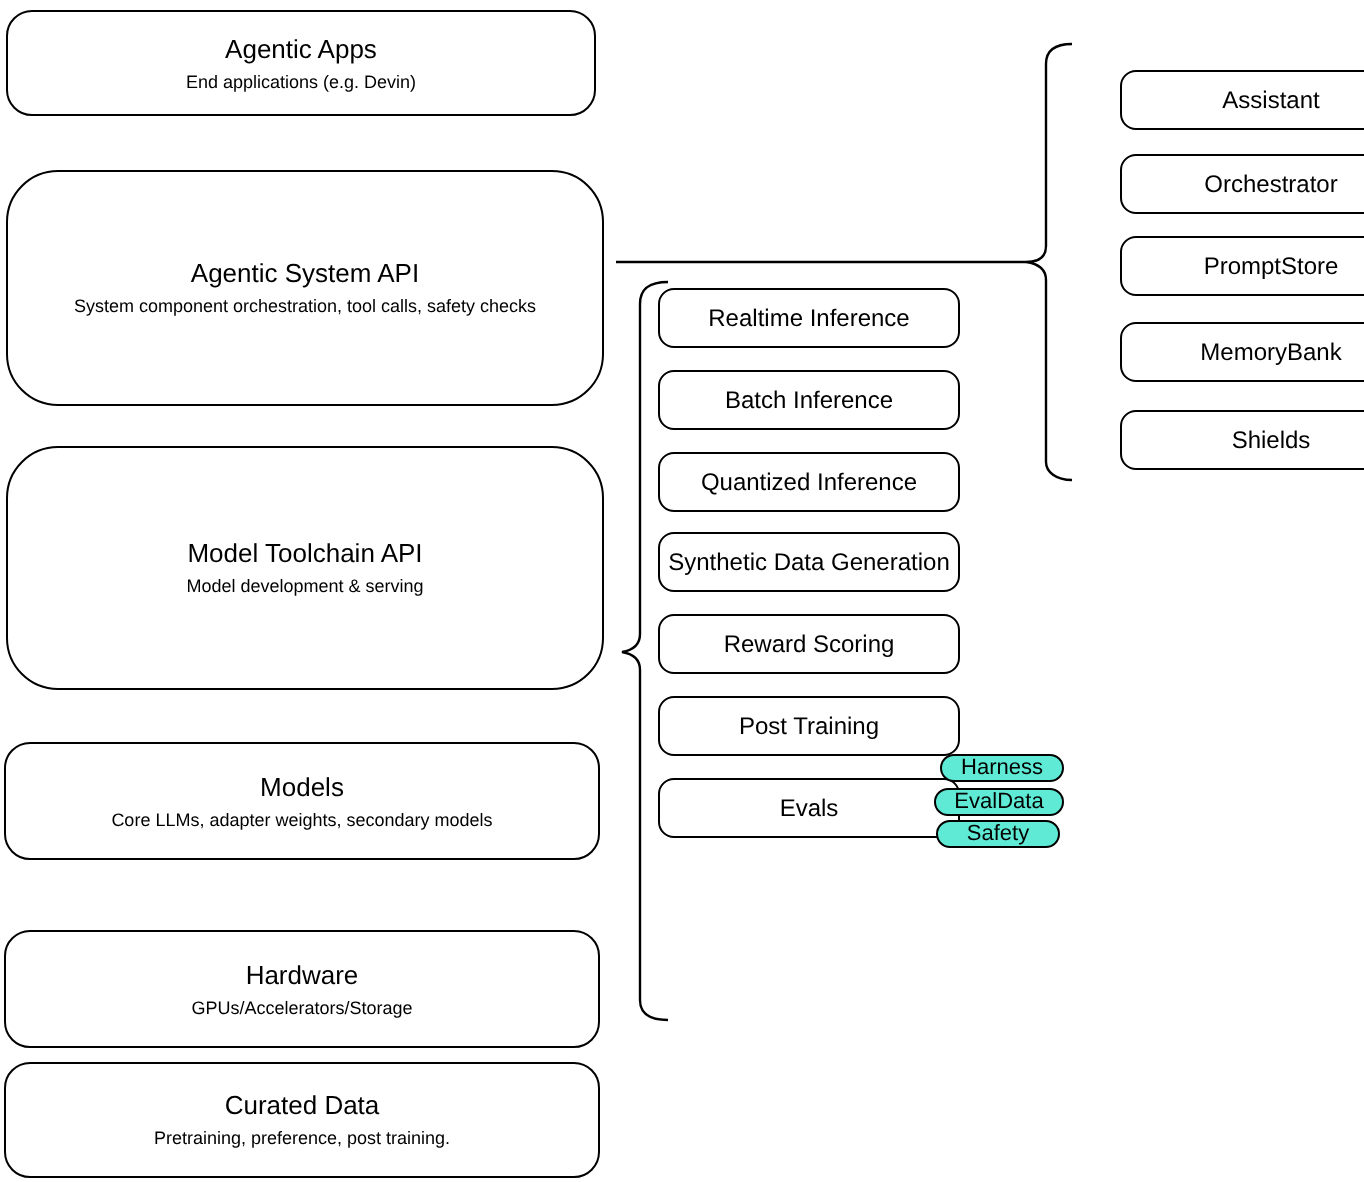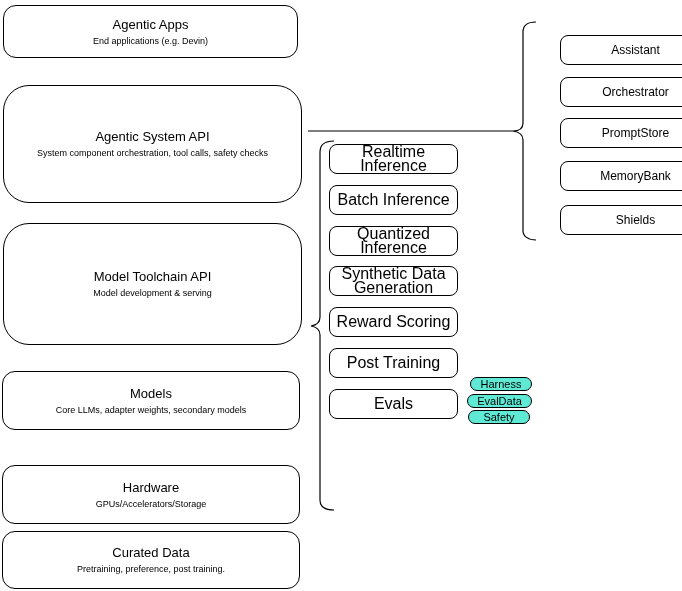--- a/index.html
+++ b/index.html
@@ -11,21 +11,21 @@
   .box{
     position:absolute;box-sizing:border-box;border:1px solid #000;background:#fff;
     display:flex;flex-direction:column;align-items:center;justify-content:center;
     text-align:center;
   }
   .lbox{border-radius:13px;}
   .lbox.big{border-radius:26px;}
   .lbox .title{font-size:13px;line-height:16px;}
   .lbox .subtitle{font-size:9px;line-height:12px;margin-top:2px;}
   .item{
-    left:329px;width:129px;height:30px;border-radius:8px;font-size:16px;line-height:14px;
+    left:329px;width:151px;height:30px;border-radius:8px;font-size:12px;line-height:14px;
   }
   .comp{
     left:528px;width:151px;height:30px;border-radius:8px;font-size:12px;line-height:14px;margin-left:32px;
   }
   .pill{
     position:absolute;box-sizing:border-box;border:1px solid #000;background:#5eead4;
     height:14px;border-radius:7px;font-size:11px;line-height:12px;
     display:flex;align-items:center;justify-content:center;z-index:5;
   }
   svg.overlay{position:absolute;left:0;top:0;z-index:1;pointer-events:none;}

